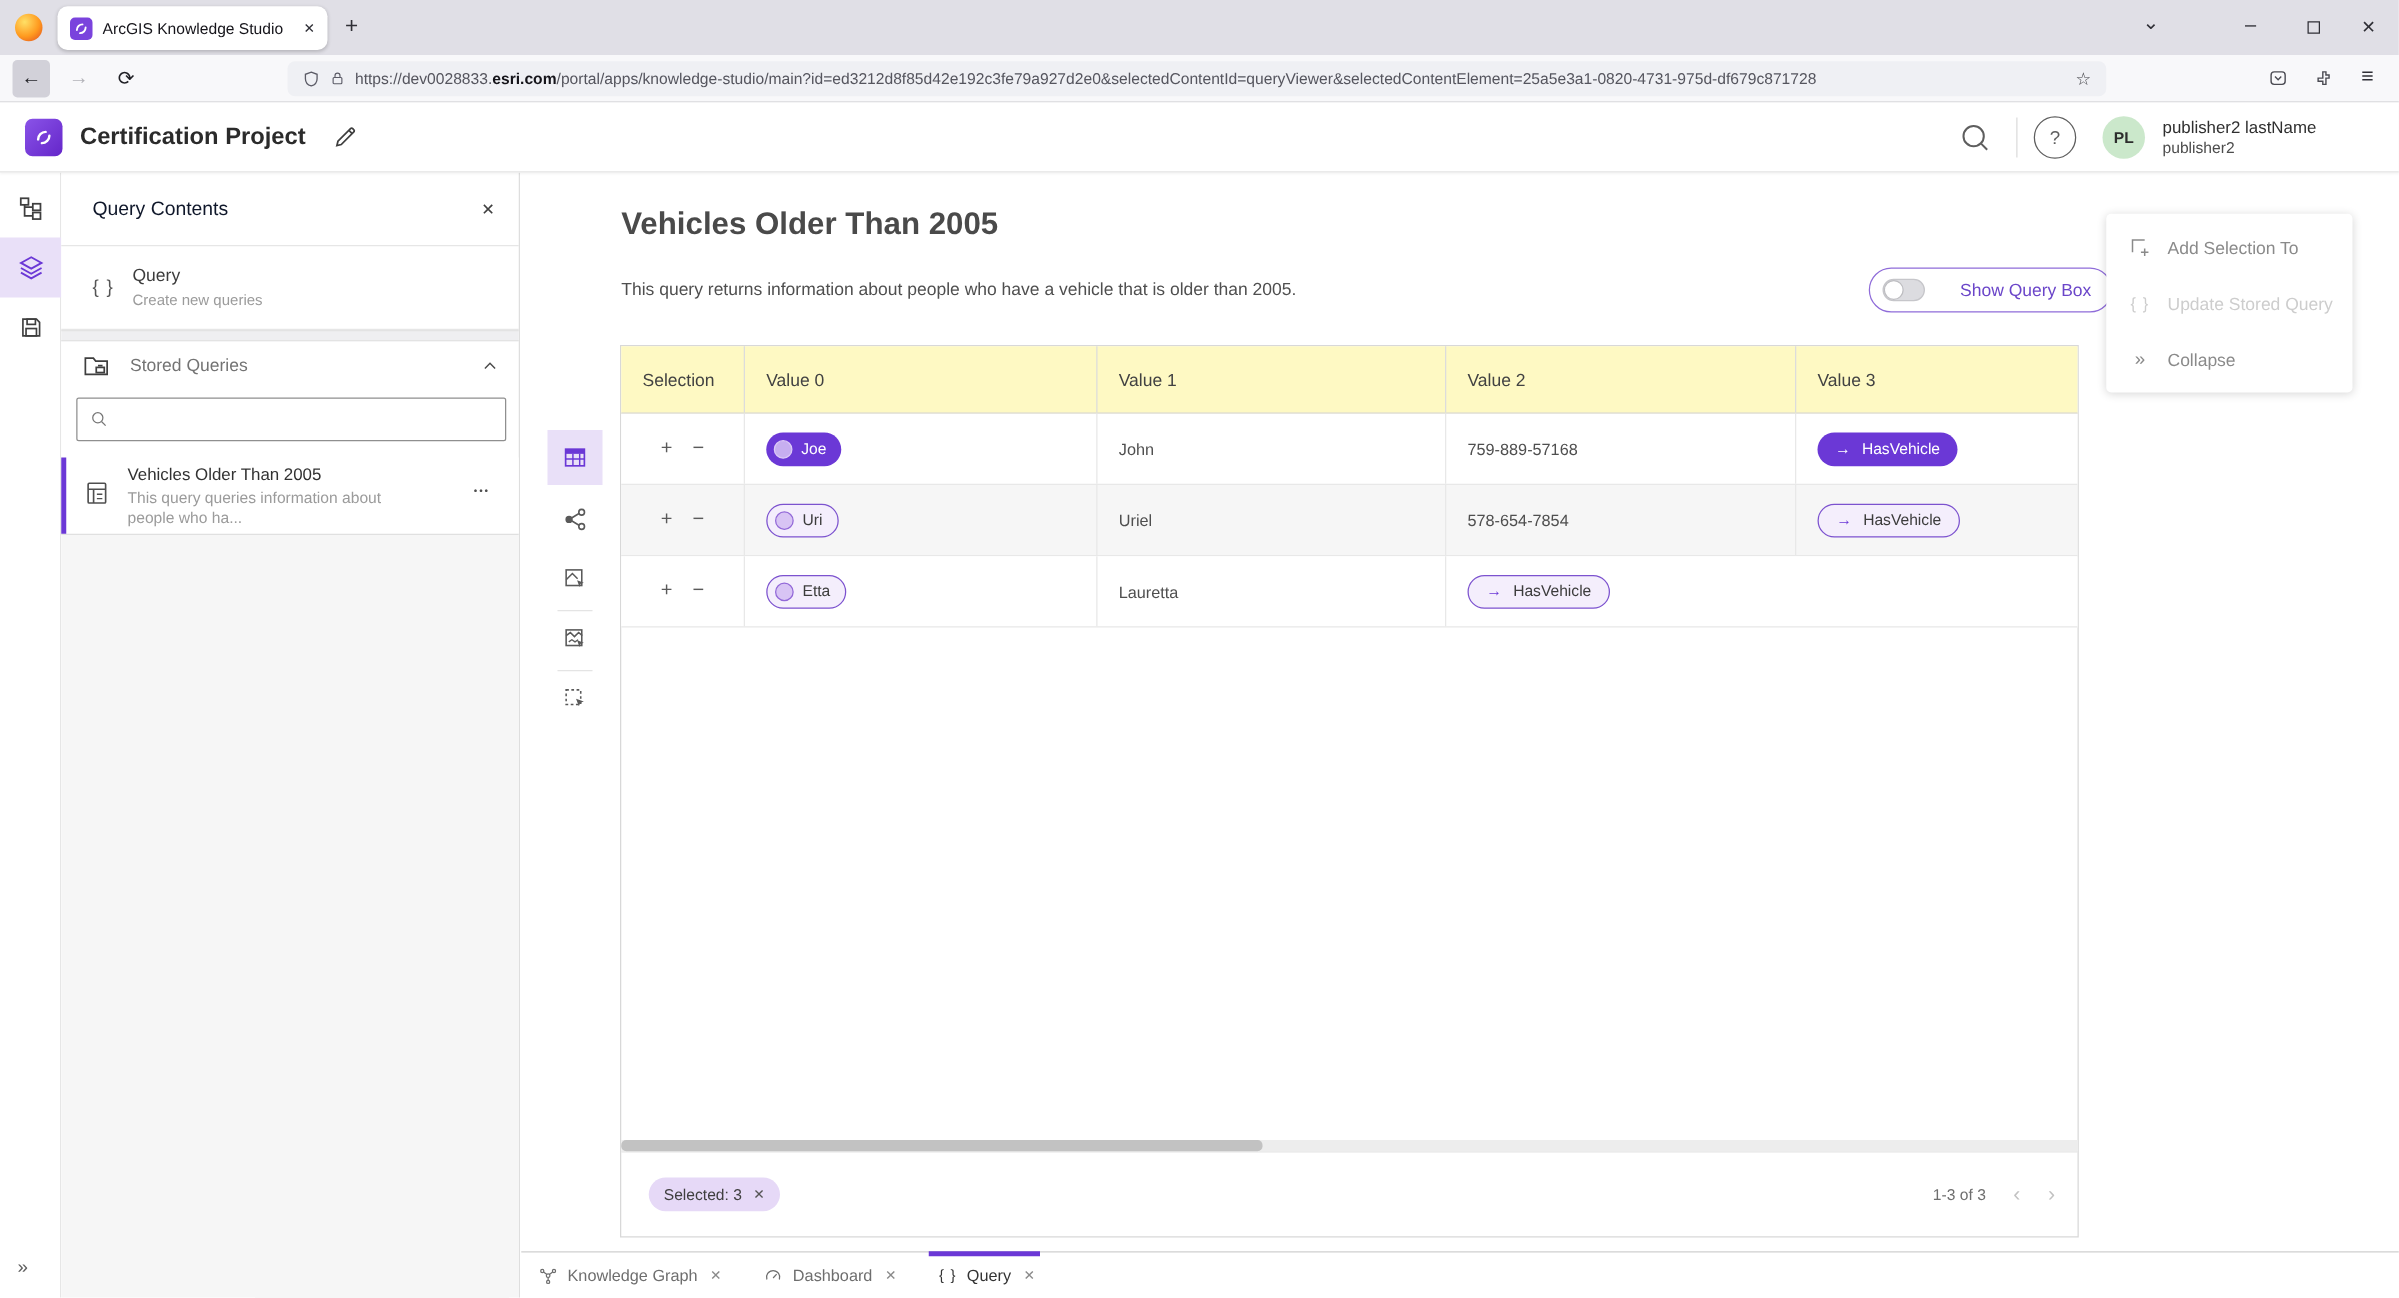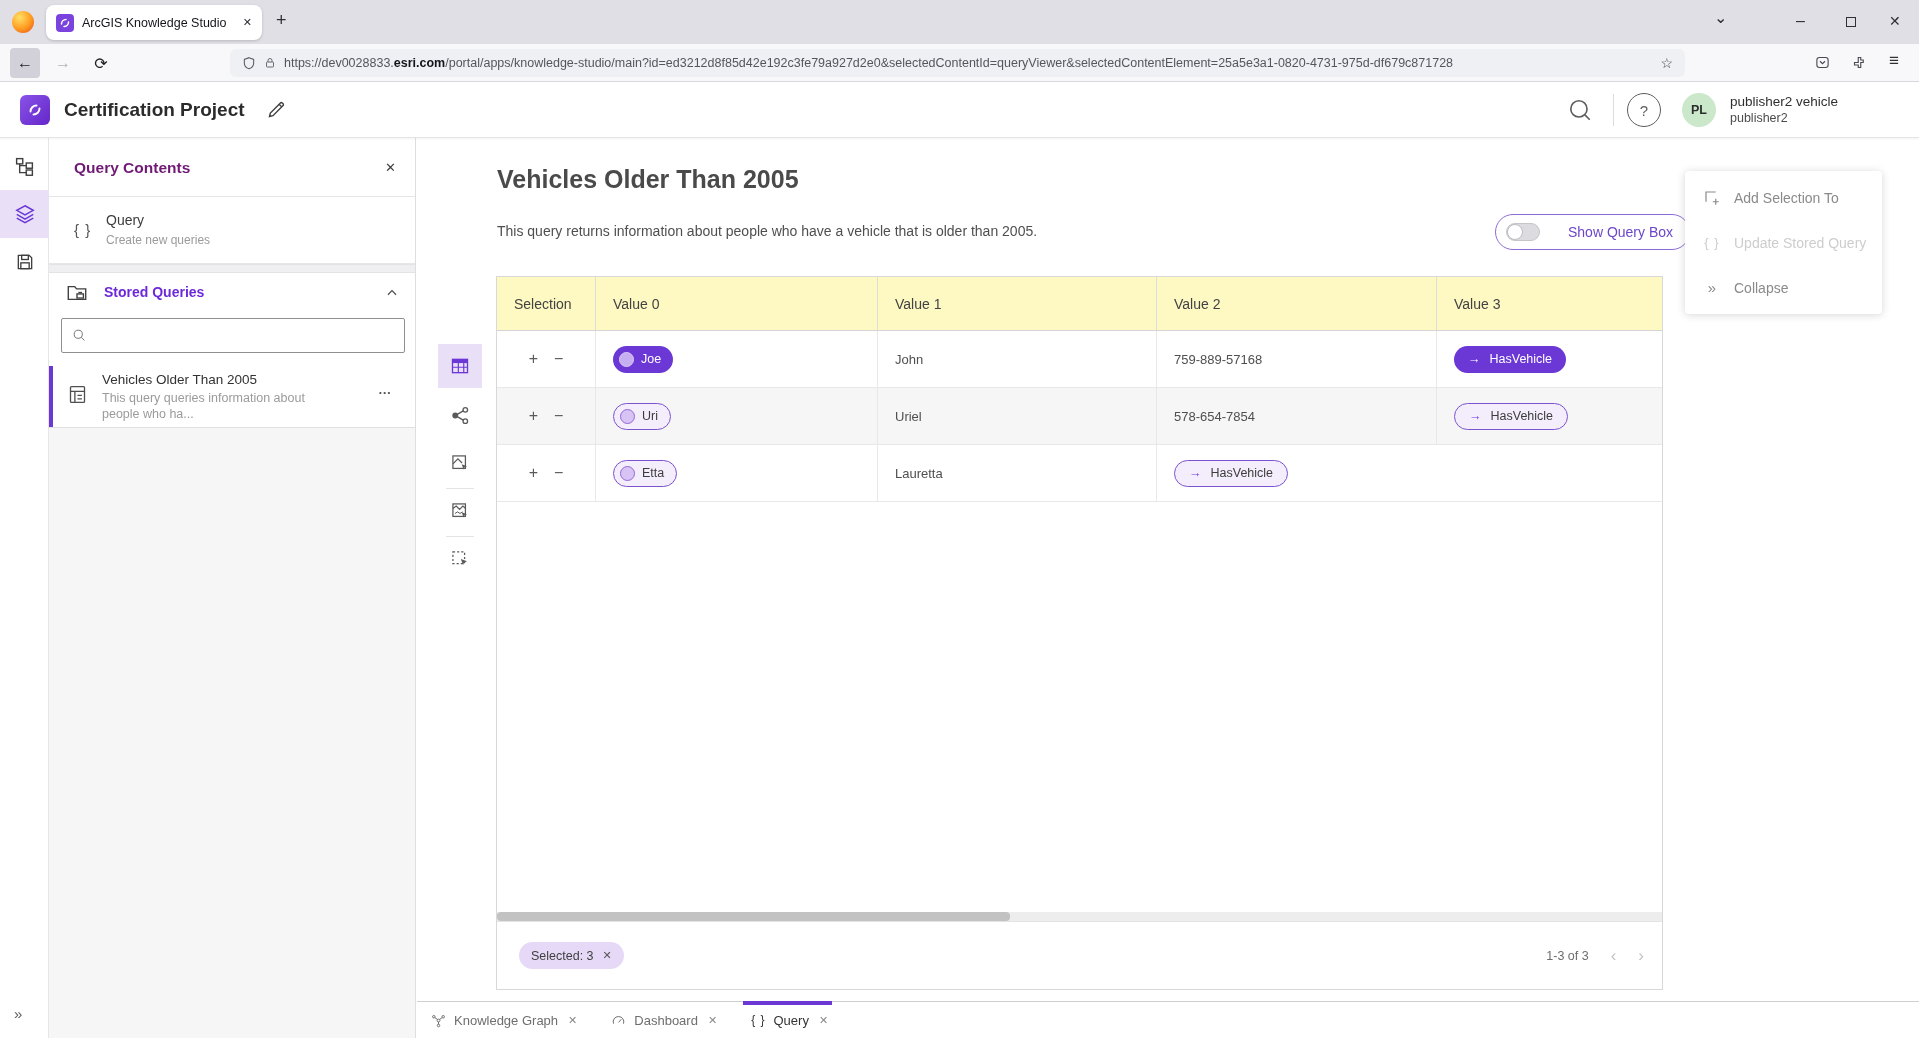--- a/index.html
+++ b/index.html
@@ -36,26 +36,26 @@
   .vdiv{width:1px;height:32px;background:#dcdcdc}
 
   
   .rail{left:0;top:138px;width:49px;height:900px;background:#fff;border-right:1px solid #e6e6e6;z-index:2}
   .rail-btn{left:0;width:49px;height:48px;display:flex;align-items:center;justify-content:center}
   .rail-btn.active{background:#e9e0f8}
 
   
   .panel{left:49px;top:138px;width:367px;height:900px;background:#fff;border-right:1px solid #dedede;z-index:2}
   .panel-h{left:0;top:0;width:100%;height:59px;border-bottom:1px solid #e6e6e6}
-  .panel-title{font-size:15.5px;font-weight:700;color:#701a75;line-height:59px}
+  .panel-title{font-size:15.5px;font-weight:400;color:#0f172a;line-height:59px}
   .item-title{font-size:14px;color:#3c3c3c}
   .item-sub{font-size:12px;color:#9b9b9b}
   .braces{font-size:15px;color:#555;letter-spacing:1px}
   .band{left:0;top:126px;width:100%;height:9px;background:#efeff1;border-top:1px solid #e3e3e3;border-bottom:1px solid #e3e3e3}
-  .sq-title{font-size:14px;font-weight:700;color:#6d28d9}
+  .sq-title{font-size:14px;font-weight:400;color:#737373}
   .search-box{left:12px;top:180px;width:344px;height:35px;border:1px solid #8f8f8f;border-radius:2px;background:#fff;display:flex;align-items:center;padding-left:10px;gap:8px}
   .search-box input{border:none;outline:none;flex:1;height:100%;font-size:13px;font-family:inherit;background:transparent}
   .squery{left:0;top:228px;width:100%;height:62px;background:#fff;border-bottom:1px solid #e0e0e0}
   .squery .selbar{position:absolute;left:0;top:0;width:4px;height:100%;background:#6b38d6}
   .sq-item-title{font-size:13.5px;color:#323232;line-height:17px}
   .sq-item-desc{font-size:12.5px;color:#9b9b9b;line-height:16px}
   .panel-rest{left:0;top:290px;width:100%;height:610px;background:#f6f6f6}
 
   
   .strip{left:438px;top:342px;width:44px;z-index:2}
@@ -189,21 +189,21 @@
   </div>
   <div class="abs round-btn" style="left:1563px;top:11px">
     <svg width="26" height="26" viewBox="0 0 24 24">
         <circle cx="11" cy="11" r="7.5" fill="none" stroke="#5e5e5e" stroke-width="1.5"></circle>
         <path d="M16.5 16.5L21 21" stroke="#5e5e5e" stroke-width="1.5"></path>
       </svg>
   </div>
   <div class="abs vdiv" style="left:1613px;top:12px"></div>
   <div class="abs round-btn help-circle" style="left:1627px;top:11px">?</div>
   <div class="abs avatar" style="left:1682px;top:11px">PL</div>
-  <div class="abs uname" style="left:1730px;top:11px">publisher2 vehicle</div>
+  <div class="abs uname" style="left:1730px;top:11px">publisher2 lastName</div>
   <div class="abs usub" style="left:1730px;top:29px">publisher2</div>
 </div>
 
 <div class="abs rail">
   <div class="abs rail-btn" style="top:4px">
     <svg width="21" height="21" viewBox="0 0 24 24" fill="none" stroke="#3f3f3f" stroke-width="1.6">
         <rect x="3" y="3" width="7" height="6"></rect>
         <rect x="14" y="8" width="7" height="6"></rect>
         <rect x="14" y="16" width="7" height="6" stroke-width="1.6"></rect>
         <path d="M6.5 9v10h7.5M6.5 11h7.5"></path>

